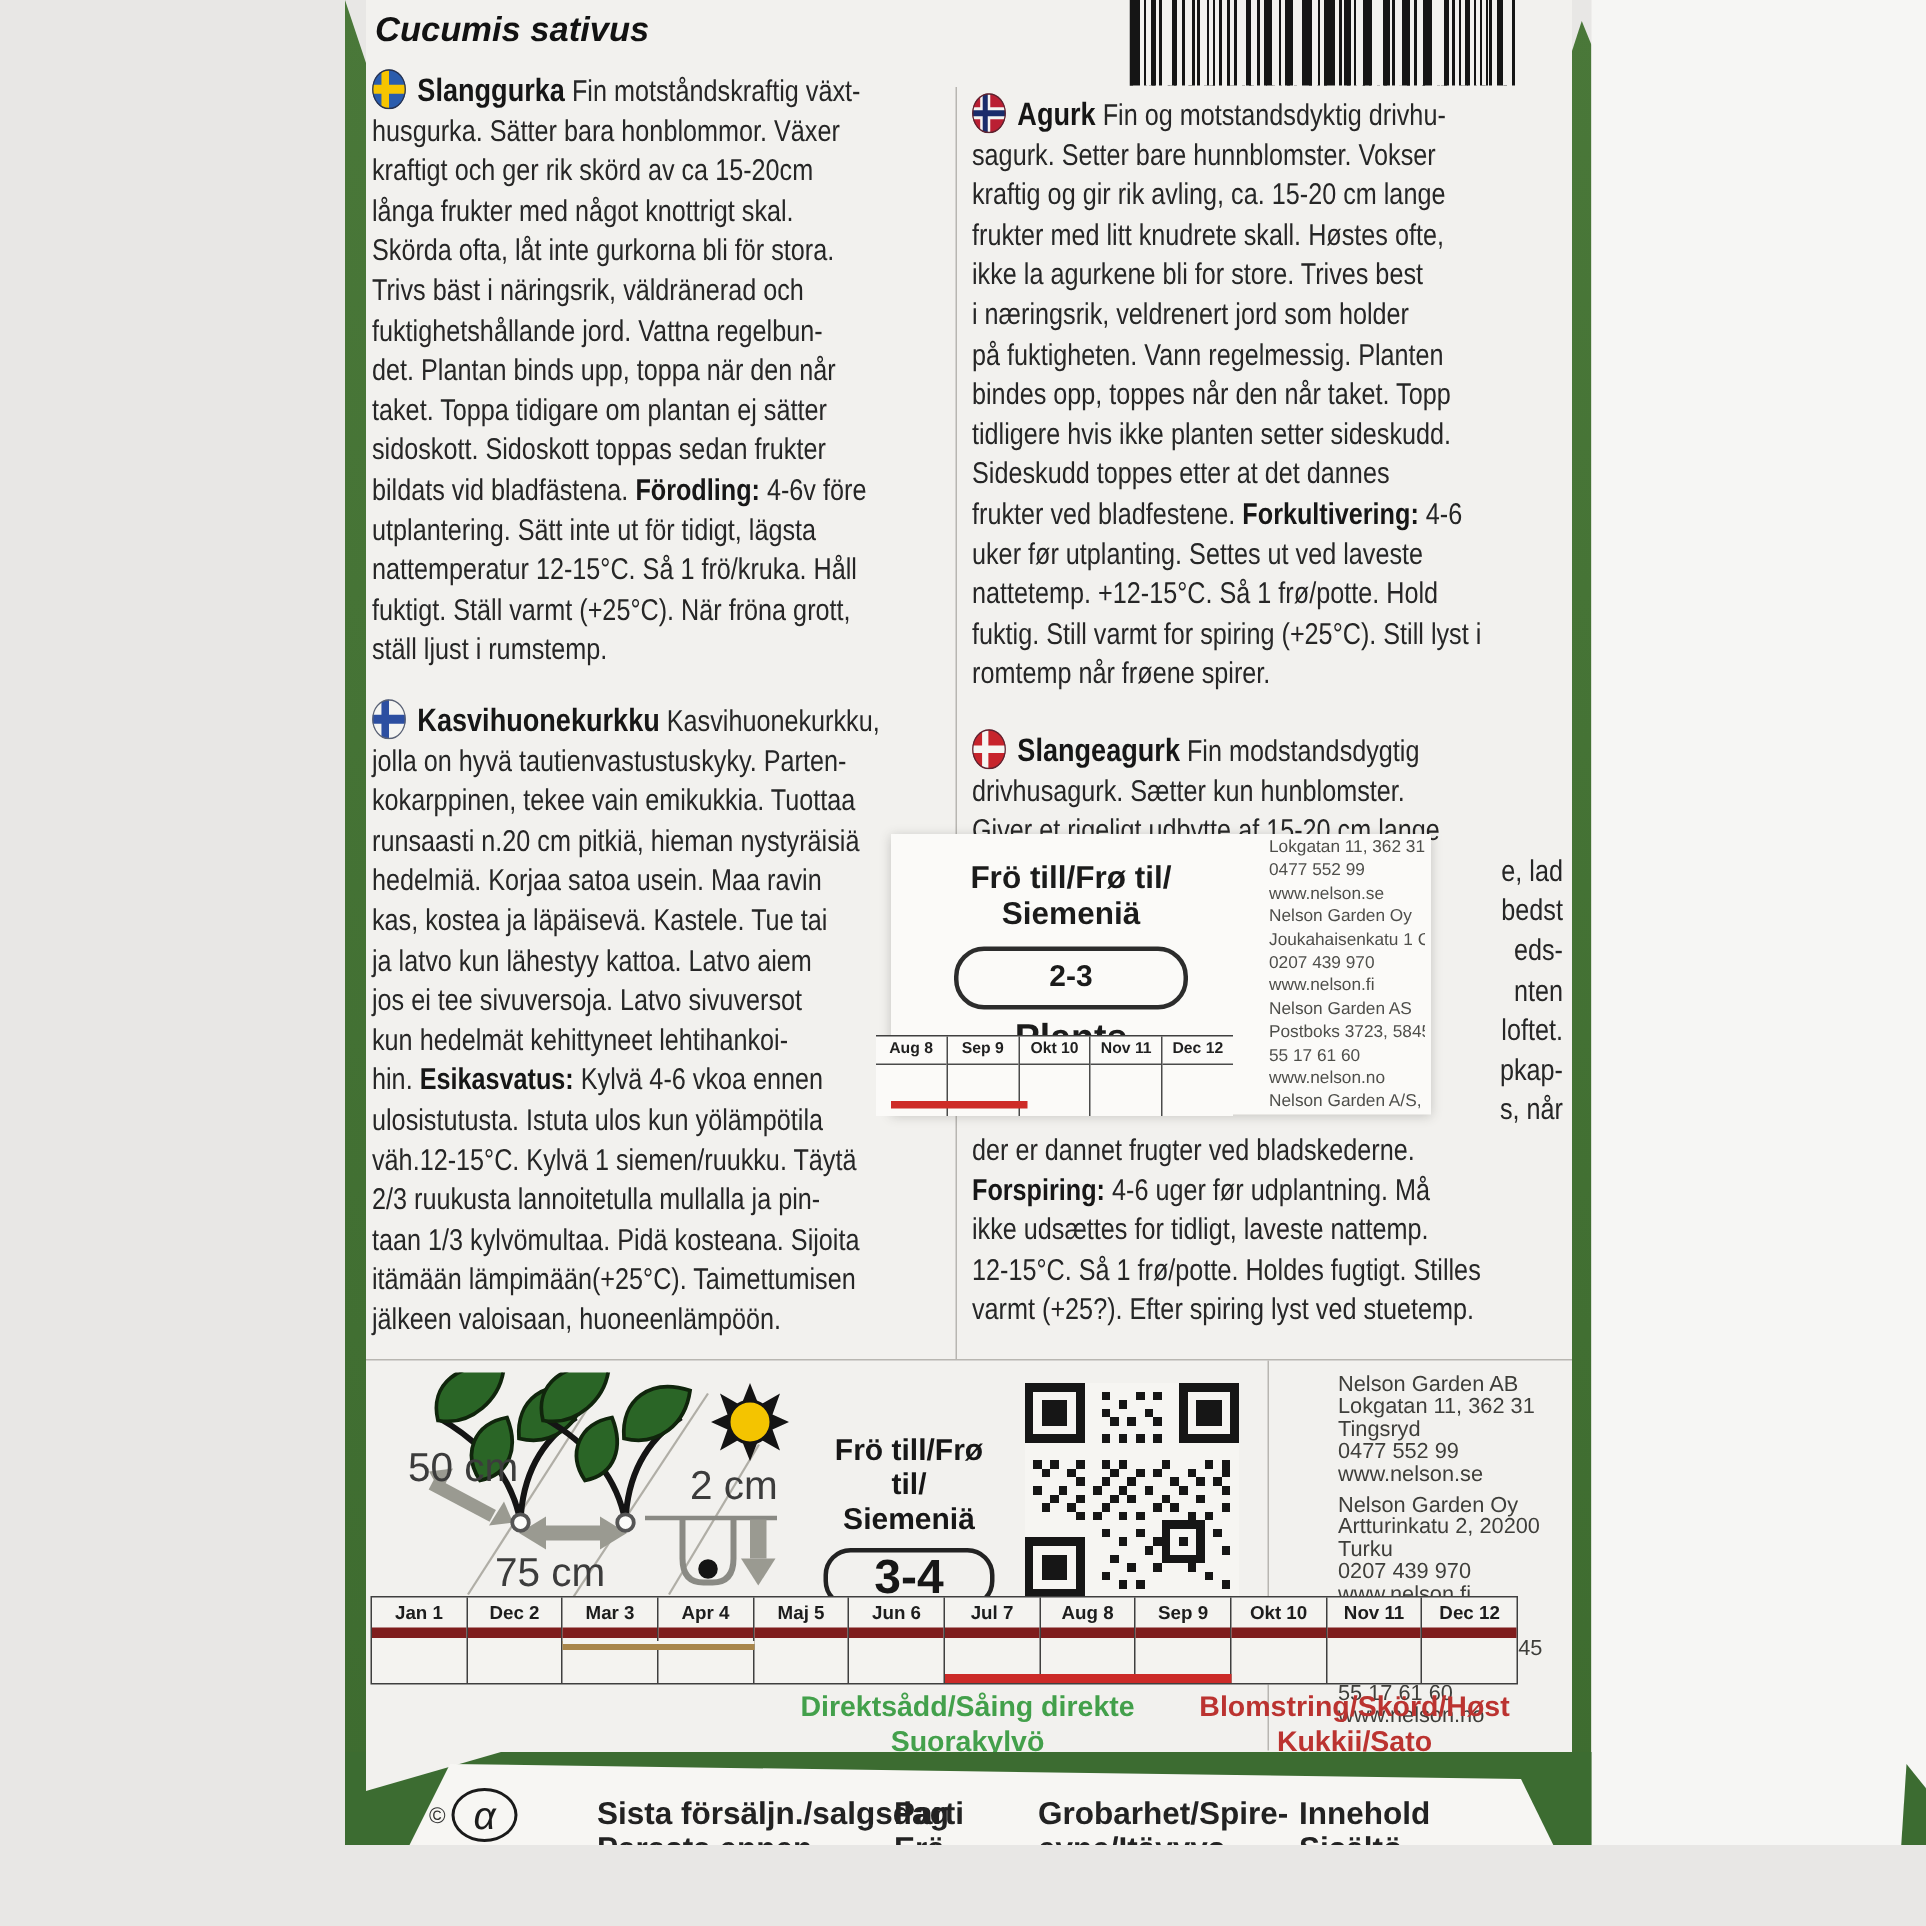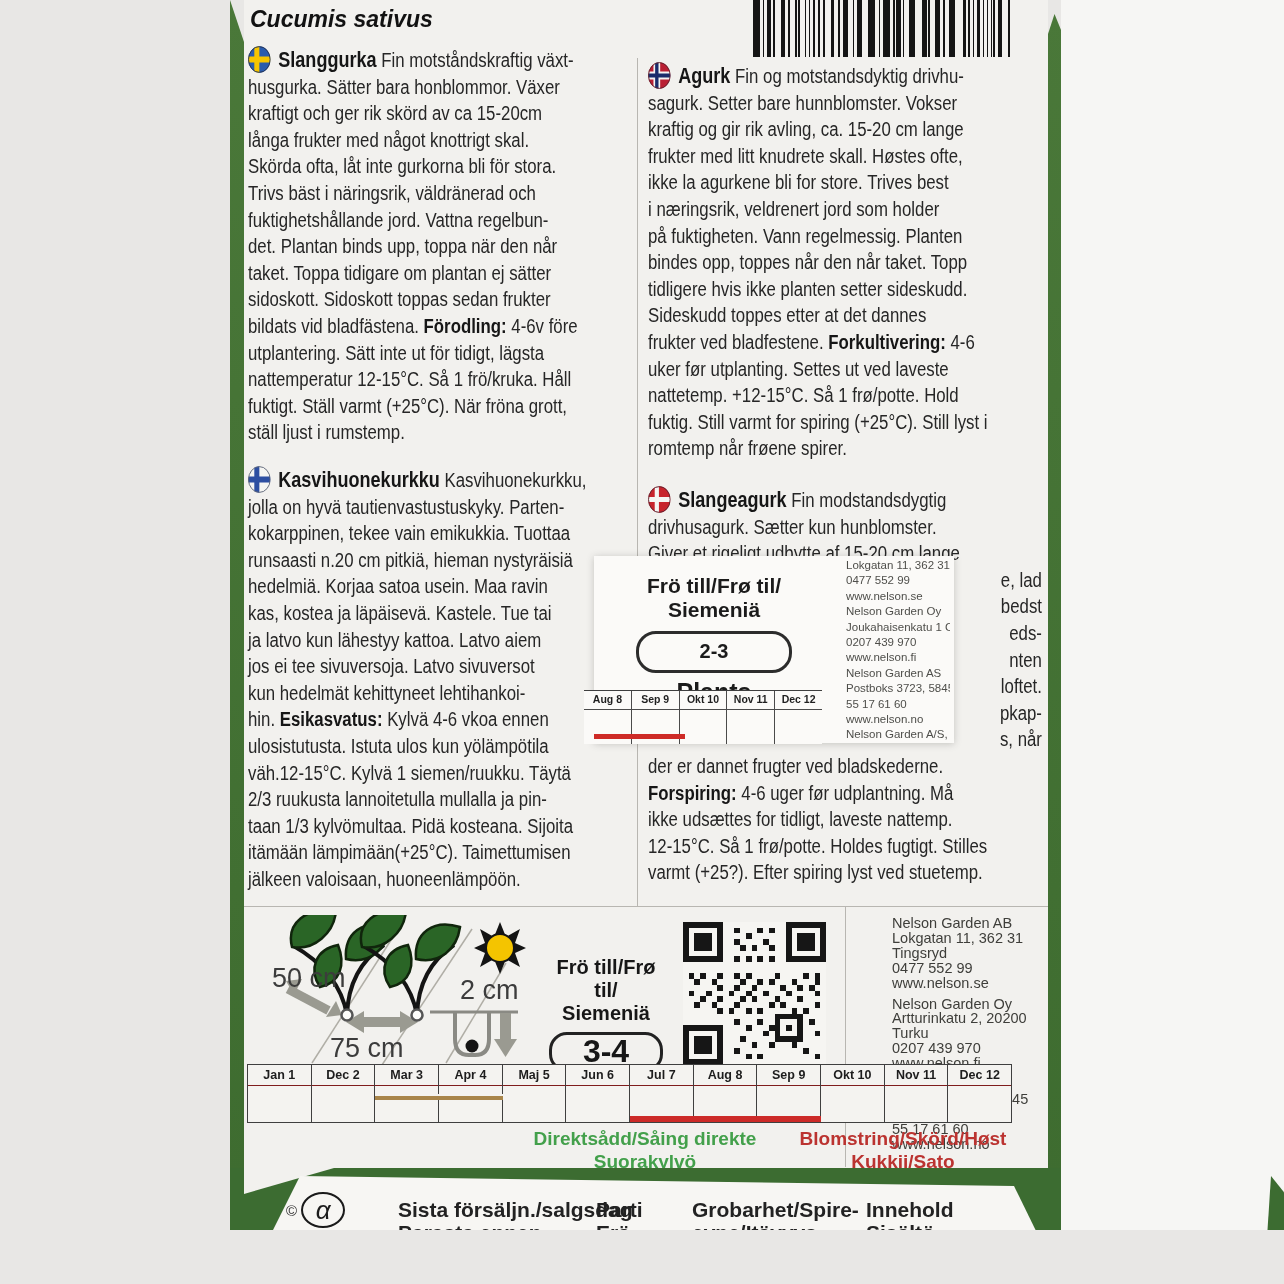--- a/index.html
+++ b/index.html
@@ -60,21 +60,21 @@
   .w-unit{font-weight:bold;font-size:25px;}
   .qr{position:absolute;left:683px;top:922px;}
   .addr{position:absolute;left:856px;top:916px;width:190px;font-size:14.5px;line-height:14.9px;
     color:#3e3e3a;}
   .addr .blk{white-space:pre-line;margin-bottom:6px;margin-left:36px;}
 
   .cal{position:absolute;left:247px;top:1064px;width:763px;height:57px;display:flex;
     border:1.5px solid #3f3f3f;background:#f4f3f0;}
   .cc{flex:1;display:flex;flex-direction:column;}
   .cc + .cc{border-left:1px solid #3f3f3f;}
-  .ch{height:17px;border-bottom:1px solid #7f1d1d;font-size:12.5px;font-weight:bold;
+  .ch{height:17px;border-bottom:7px solid #7f1d1d;font-size:12.5px;font-weight:bold;
     text-align:center;padding-top:3px;color:#1d1d1d;}
   .bar{position:absolute;height:6px;}
   .bar.tan{left:127px;top:29px;width:128px;background:#a8854a;box-shadow:0 2px 0 #f4f3f0 inset;}
   .bar.red{left:382px;bottom:0;width:191px;background:#cc2a28;}
   .leg{position:absolute;width:270px;text-align:center;font-weight:bold;font-size:19px;
     line-height:22.5px;white-space:pre-line;}
   .leg.pre{left:250px;top:1128px;color:#a5873f;}
   .leg.direct{left:510px;top:1128px;color:#43a04b;}
   .leg.bloom{left:768px;top:1128px;color:#bb3330;}
 

